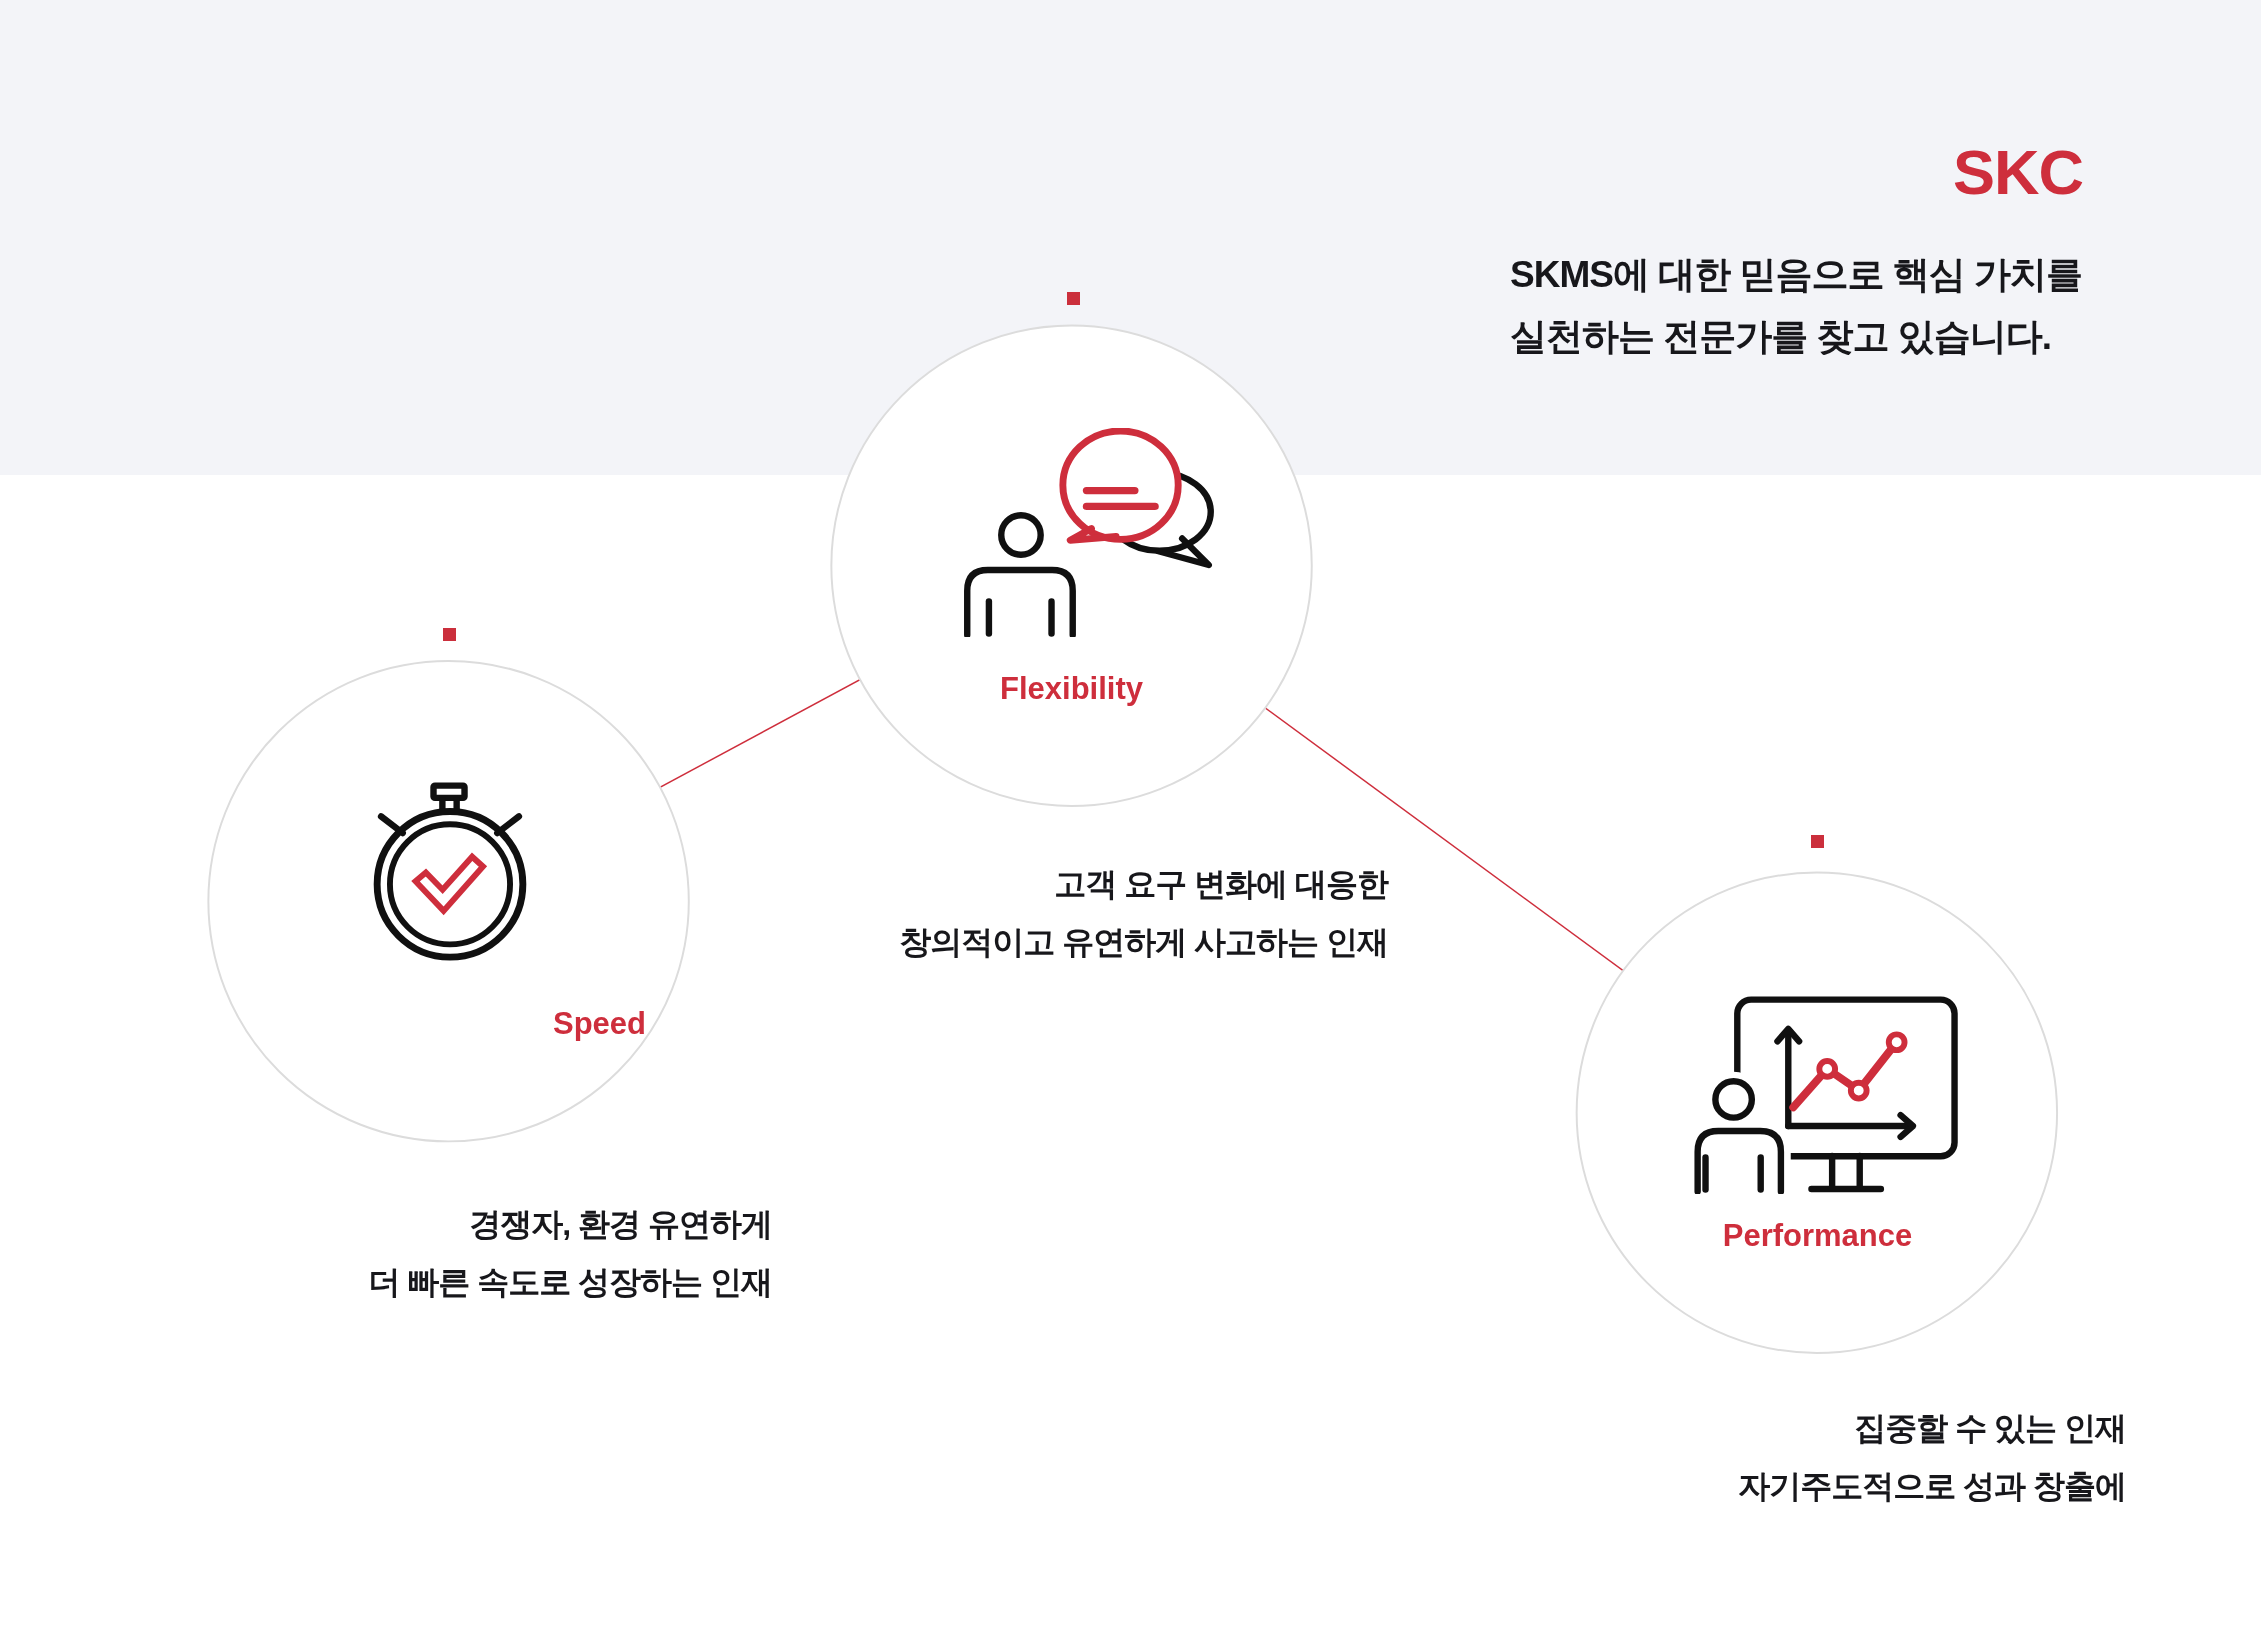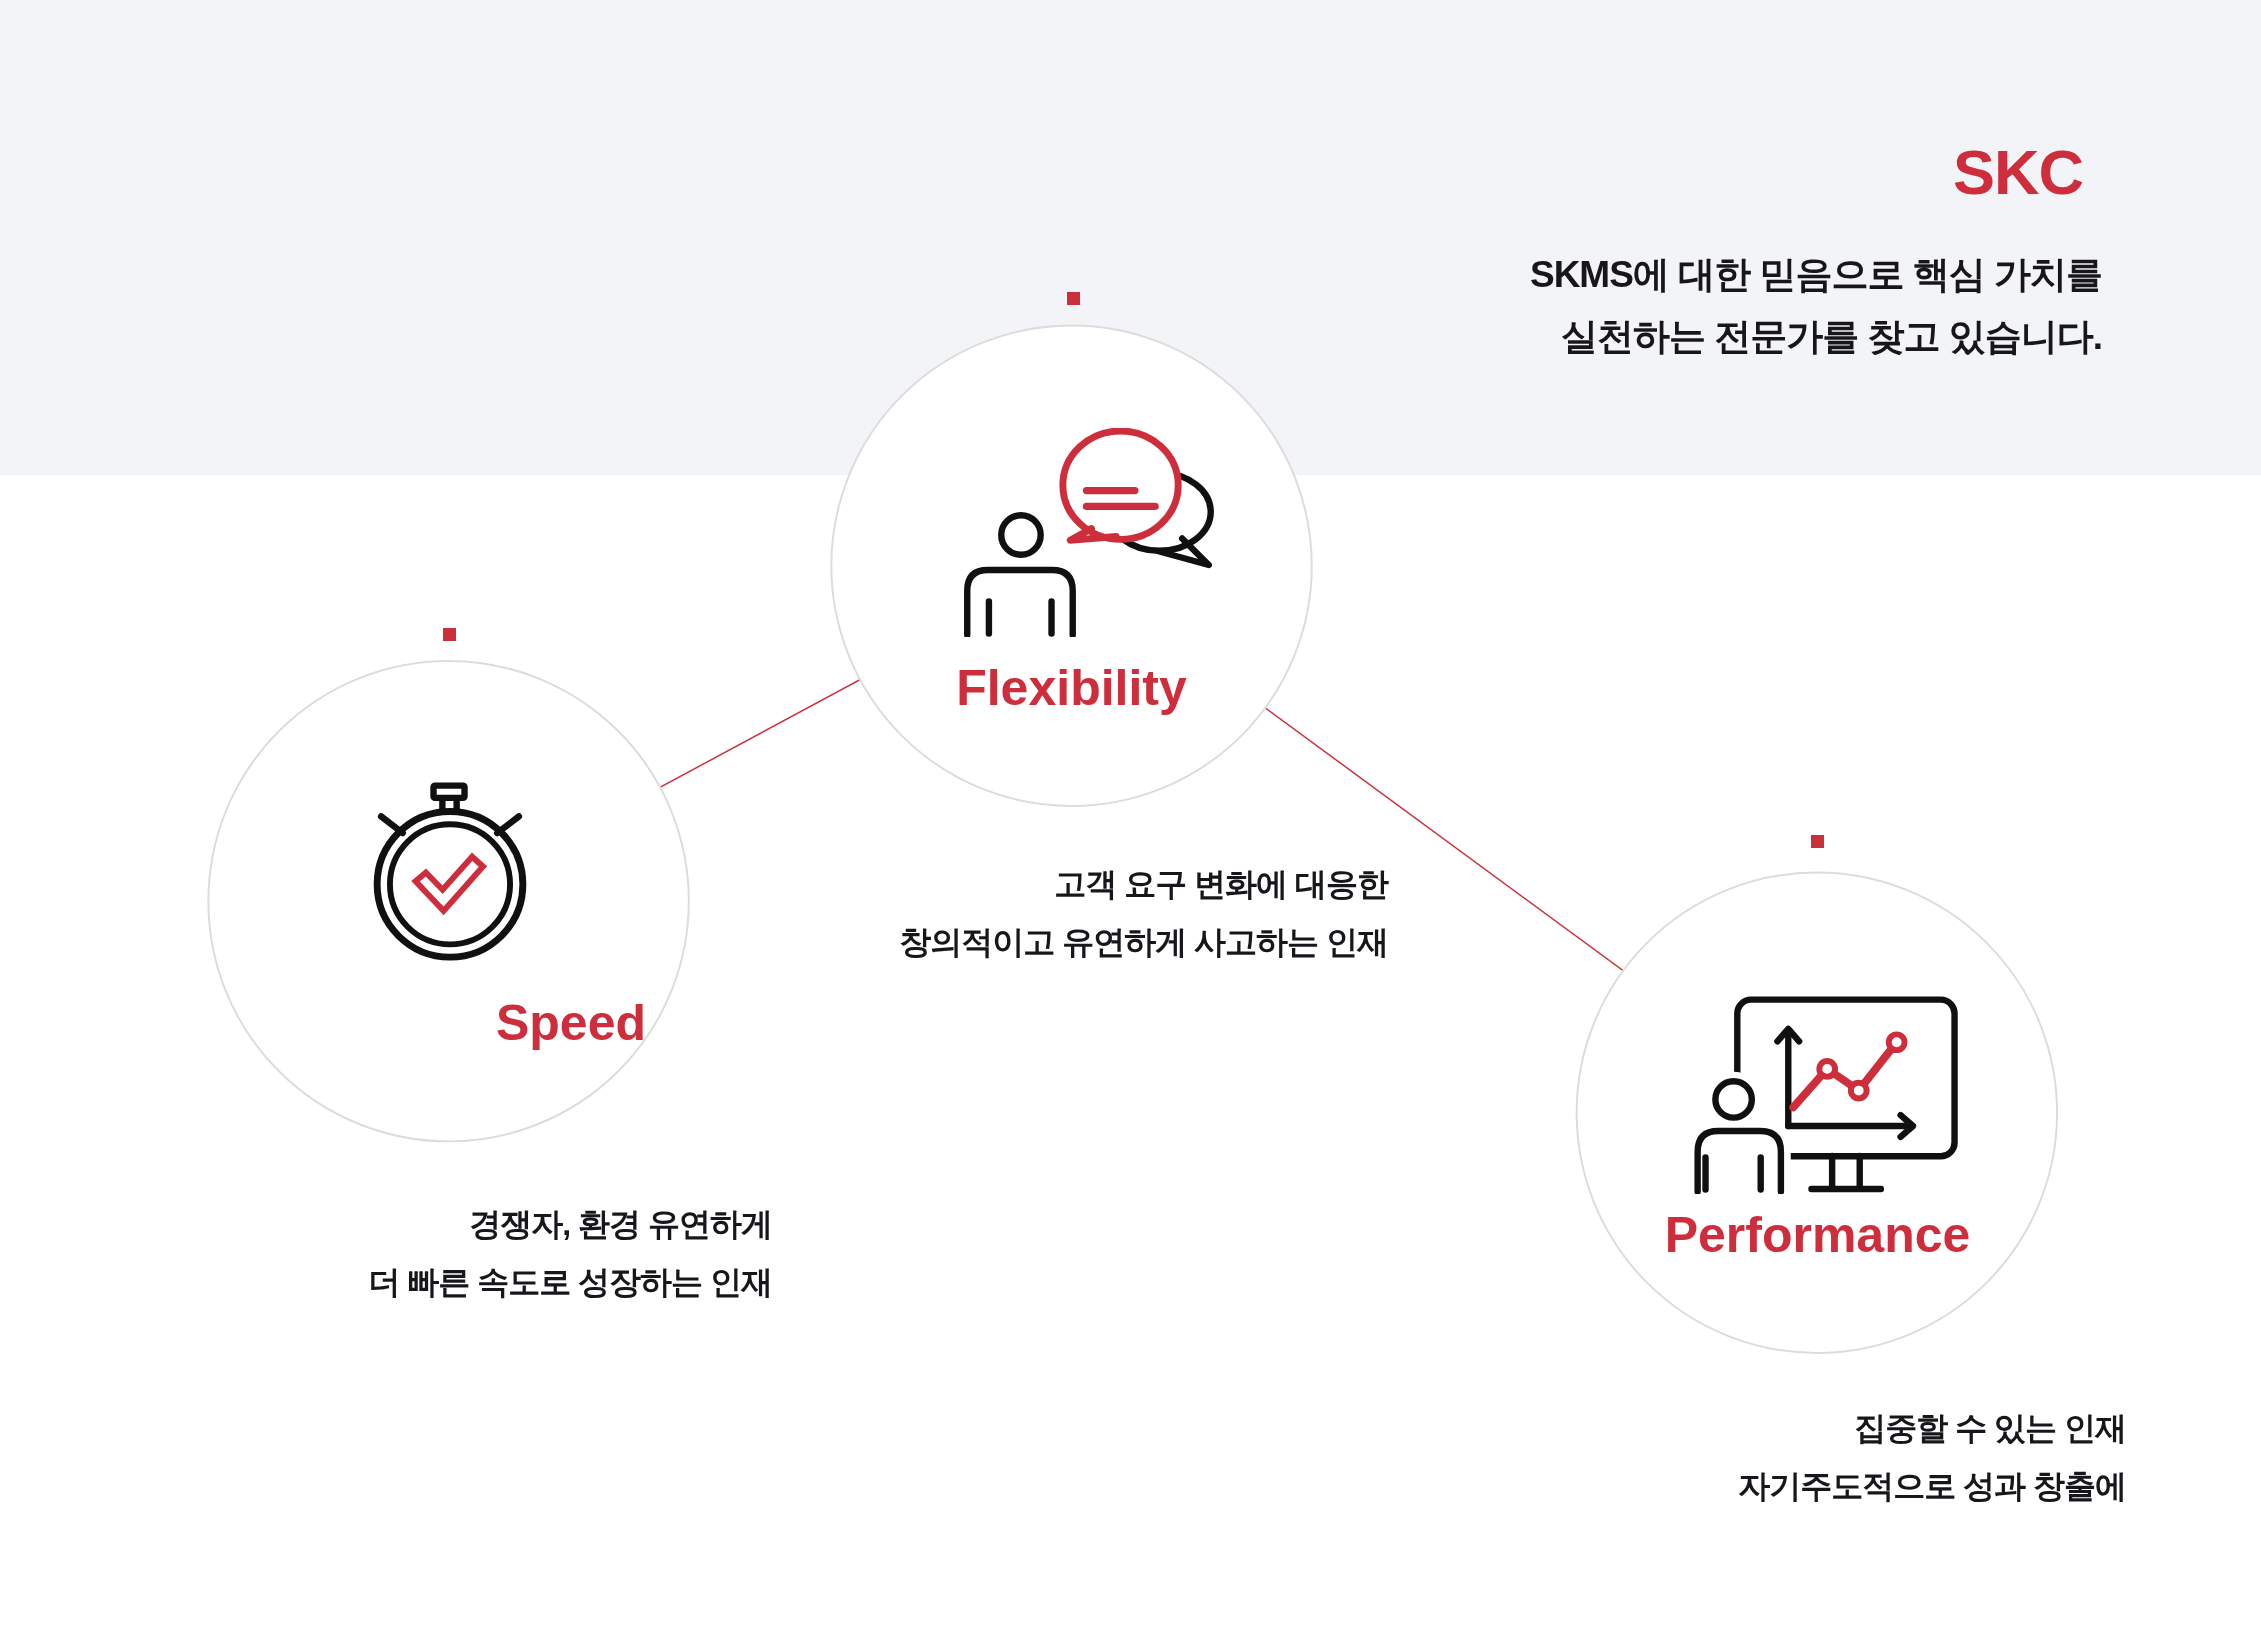--- a/index.html
+++ b/index.html
@@ -17,30 +17,30 @@
   }
   .layer{position:absolute;left:0;top:0;width:2261px;height:1644px;}
   .brand{
     position:absolute;left:1787px;top:145px;width:296px;
     text-align:right;
     font-size:63px;line-height:54px;font-weight:700;
     color:#ce2e3c;letter-spacing:-1px;
   }
   .tagline{
     position:absolute;left:1510px;top:244px;width:592px;
-    text-align:right;
+    text-align:left;
     font-size:37px;line-height:62px;font-weight:700;
     color:#17171b;letter-spacing:-1px;
   }
   .marker{
     position:absolute;width:13px;height:13px;background:#cb2f3c;
   }
   .value-label{
     position:absolute;width:395px;text-align:center;
-    font-size:50px;line-height:49px;font-weight:700;
+    font-size:31px;line-height:49px;font-weight:700;
     color:#ce2e3c;
   }
   .value-desc{
     position:absolute;width:641px;text-align:right;
     font-size:32px;line-height:58px;font-weight:600;
     color:#17171b;letter-spacing:-1px;
   }
   .icon-box{position:absolute;}
   
   .sd{stroke:#101010;fill:none;}

